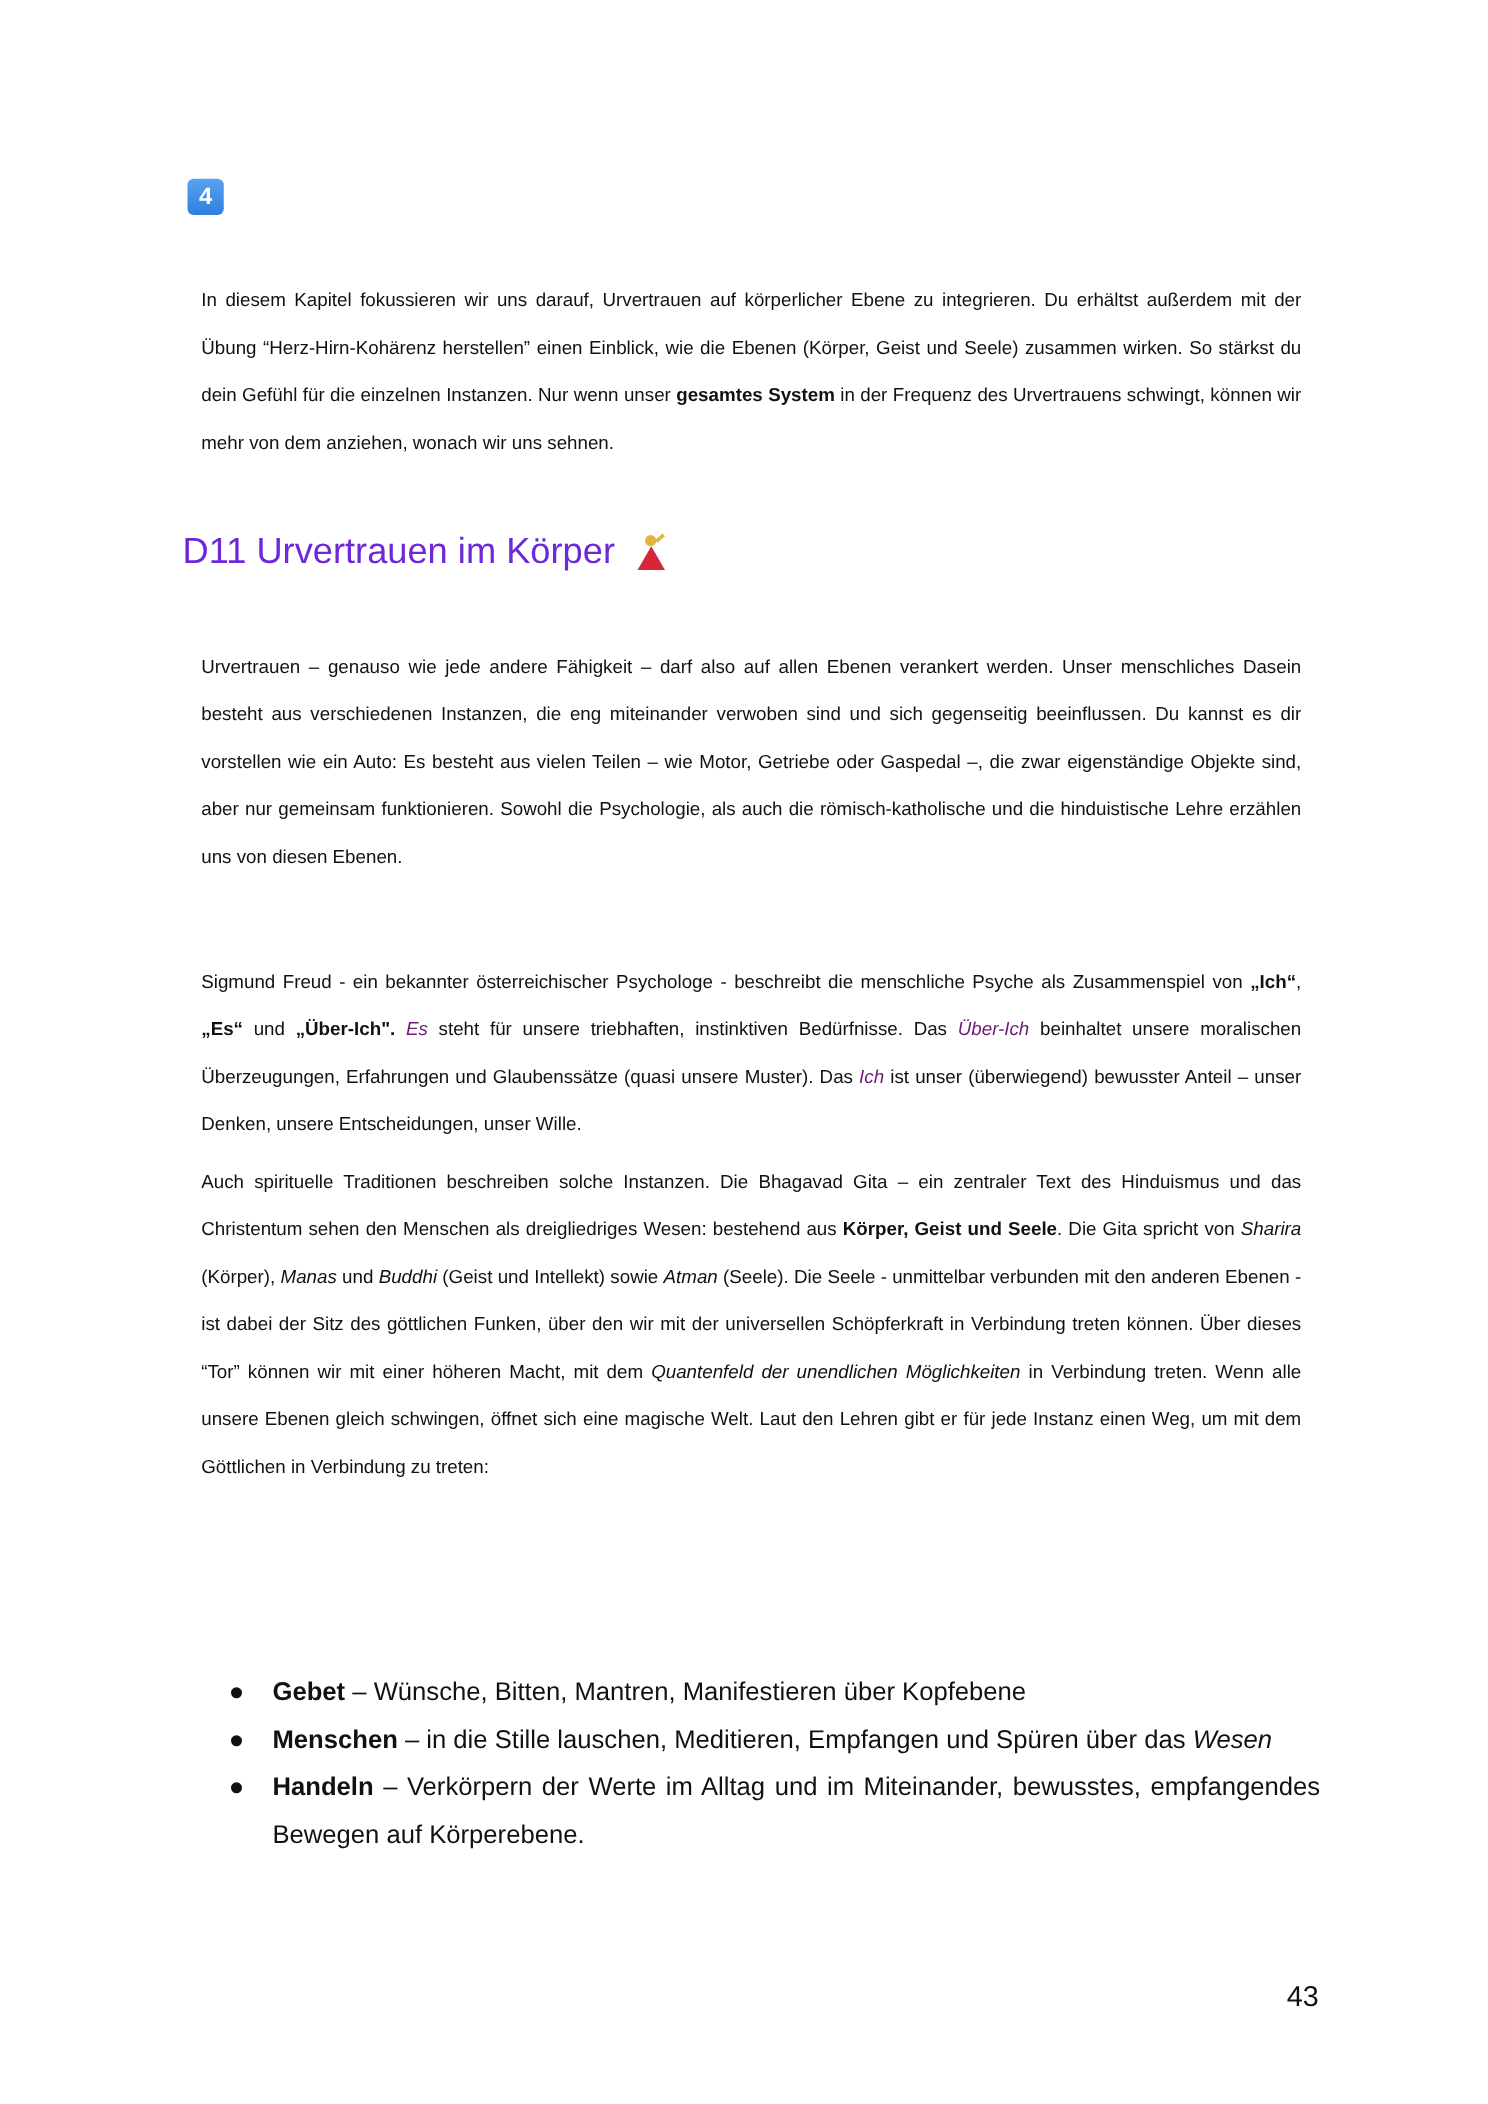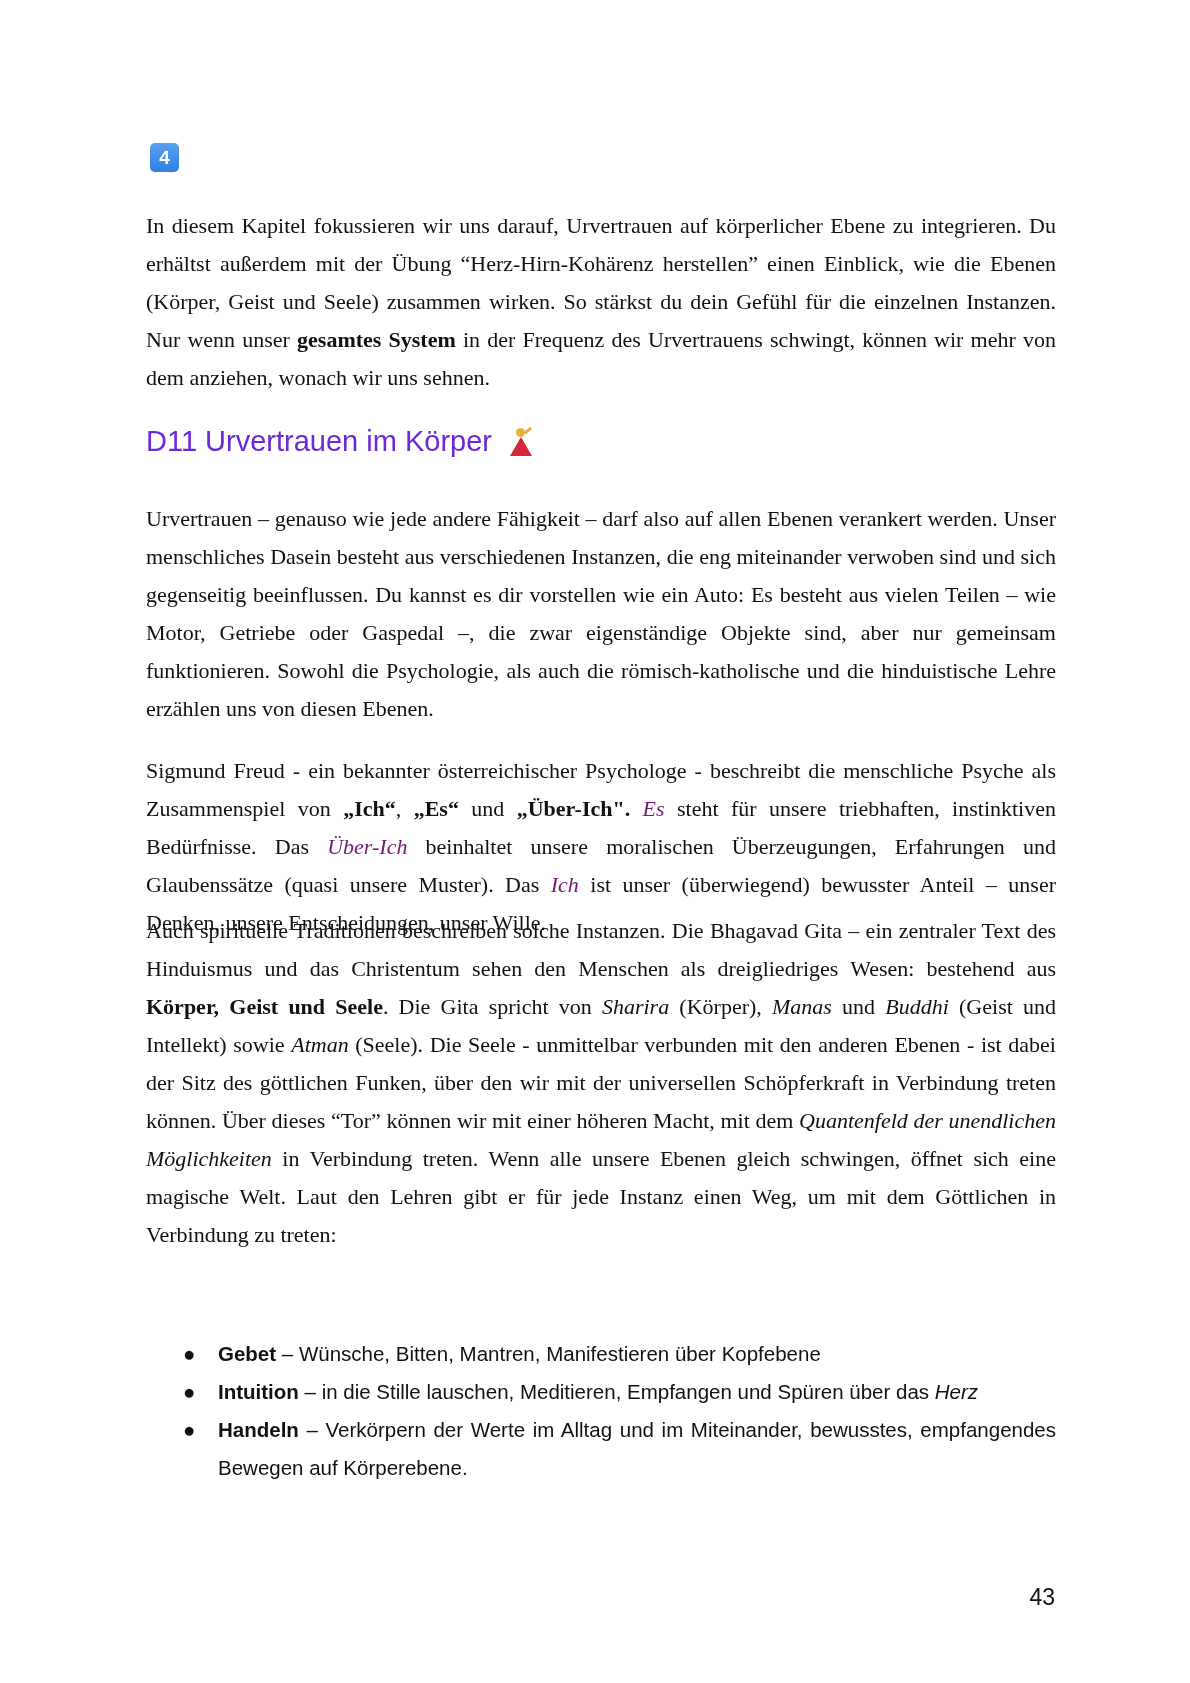--- a/index.html
+++ b/index.html
@@ -12,21 +12,21 @@
             color: #fff; font-weight: bold; font-size: 19px; display: flex; align-items: center;
             justify-content: center; margin-right: 18px; margin-left: 4px; }
   .h2 { position: absolute; top: 425px; left: 0; display: flex; align-items: center;
         font-size: 29px; color: #6d28d9; white-space: nowrap; }
   .dancer { display: inline-block; width: 26px; height: 30px; margin-left: 16px; position: relative; }
   .dancer .head { position: absolute; left: 8px; top: 1px; width: 9px; height: 9px; border-radius: 50%; background: #e8b33a; }
   .dancer .dress { position: absolute; left: 2px; top: 10px; width: 0; height: 0;
                    border-left: 11px solid transparent; border-right: 11px solid transparent;
                    border-bottom: 19px solid #d6263a; }
   .dancer .arm { position: absolute; left: 16px; top: 2px; width: 8px; height: 3px; background: #e8b33a; transform: rotate(-40deg); }
-  p { margin: 0; font-size: 22px; line-height: 38px; text-align: justify; font-family: Liberation Serif, serif; }
+  p { margin: 15px; font-size: 15px; line-height: 38px; text-align: justify; }
   .para { position: absolute; left: 0; width: 910px; }
   .hl { color: #701a75; font-style: italic; }
   ul { margin: 0; padding: 0; list-style: none; }
   .list { position: absolute; left: 0; top: 1335px; width: 910px; }
   .li { position: relative; padding-left: 72px; font-size: 20.5px; line-height: 38px; text-align: justify; }
   .li .bullet { position: absolute; left: 37px; top: 0; }
   .pagenum { position: absolute; right: 135px; top: 1584px; font-size: 23px; }
 </style>
 </head>
 <body>
@@ -57,18 +57,18 @@
   <div class="para" style="top:752px;">
     <p><span>Sigmund Freud -  ein bekannter österreichischer Psychologe - beschreibt die menschliche Psyche als Zusammenspiel von </span><b>„Ich“</b><span>, </span><b>„Es“</b><span> und </span><b>„Über-Ich".</b><span> </span><span class="hl">Es</span><span> steht für unsere triebhaften, instinktiven Bedürfnisse. Das </span><span class="hl">Über-Ich</span><span> beinhaltet unsere moralischen Überzeugungen, Erfahrungen und Glaubenssätze (quasi unsere Muster). Das </span><span class="hl">Ich</span><span> ist unser (überwiegend) bewusster Anteil – unser Denken, unsere Entscheidungen, unser Wille.</span></p>
   </div>
 
   <div class="para" style="top:912px;">
     <p><span>Auch spirituelle Traditionen beschreiben solche Instanzen. Die Bhagavad Gita – ein zentraler Text des Hinduismus und das Christentum sehen den Menschen als dreigliedriges Wesen: bestehend aus </span><b>Körper, Geist und Seele</b><span>. Die Gita spricht von </span><i>Sharira</i><span> (Körper), </span><i>Manas</i><span> und </span><i>Buddhi</i><span> (Geist und Intellekt) sowie </span><i>Atman</i><span> (Seele). Die Seele - unmittelbar verbunden mit den anderen Ebenen - ist dabei der Sitz des göttlichen Funken, über den wir mit der universellen Schöpferkraft in Verbindung treten können. Über dieses “Tor” können wir mit einer höheren Macht, mit dem </span><i>Quantenfeld der unendlichen Möglichkeiten</i><span> in Verbindung treten. Wenn alle unsere Ebenen gleich schwingen, öffnet sich eine magische Welt. Laut den Lehren gibt er für jede Instanz einen Weg, um mit dem Göttlichen in Verbindung zu treten:</span></p>
   </div>
 
   <ul class="list">
     <li class="li"><span class="bullet">●</span><b>Gebet</b><span> – Wünsche, Bitten, Mantren, Manifestieren über Kopfebene</span></li>
-    <li class="li"><span class="bullet">●</span><b>Intuition</b><span> – in die Stille lauschen, Meditieren, Empfangen und Spüren über das </span><i>Herz</i></li>
+    <li class="li"><span class="bullet">●</span><b>Menschen</b><span> – in die Stille lauschen, Meditieren, Empfangen und Spüren über das </span><i>Wesen</i></li>
     <li class="li"><span class="bullet">●</span><b>Handeln</b><span> – Verkörpern der Werte im Alltag und im Miteinander, bewusstes, empfangendes Bewegen auf Körperebene.</span></li>
   </ul>
 </div>
 
 <div class="pagenum">43</div>
 
 </body></html>

